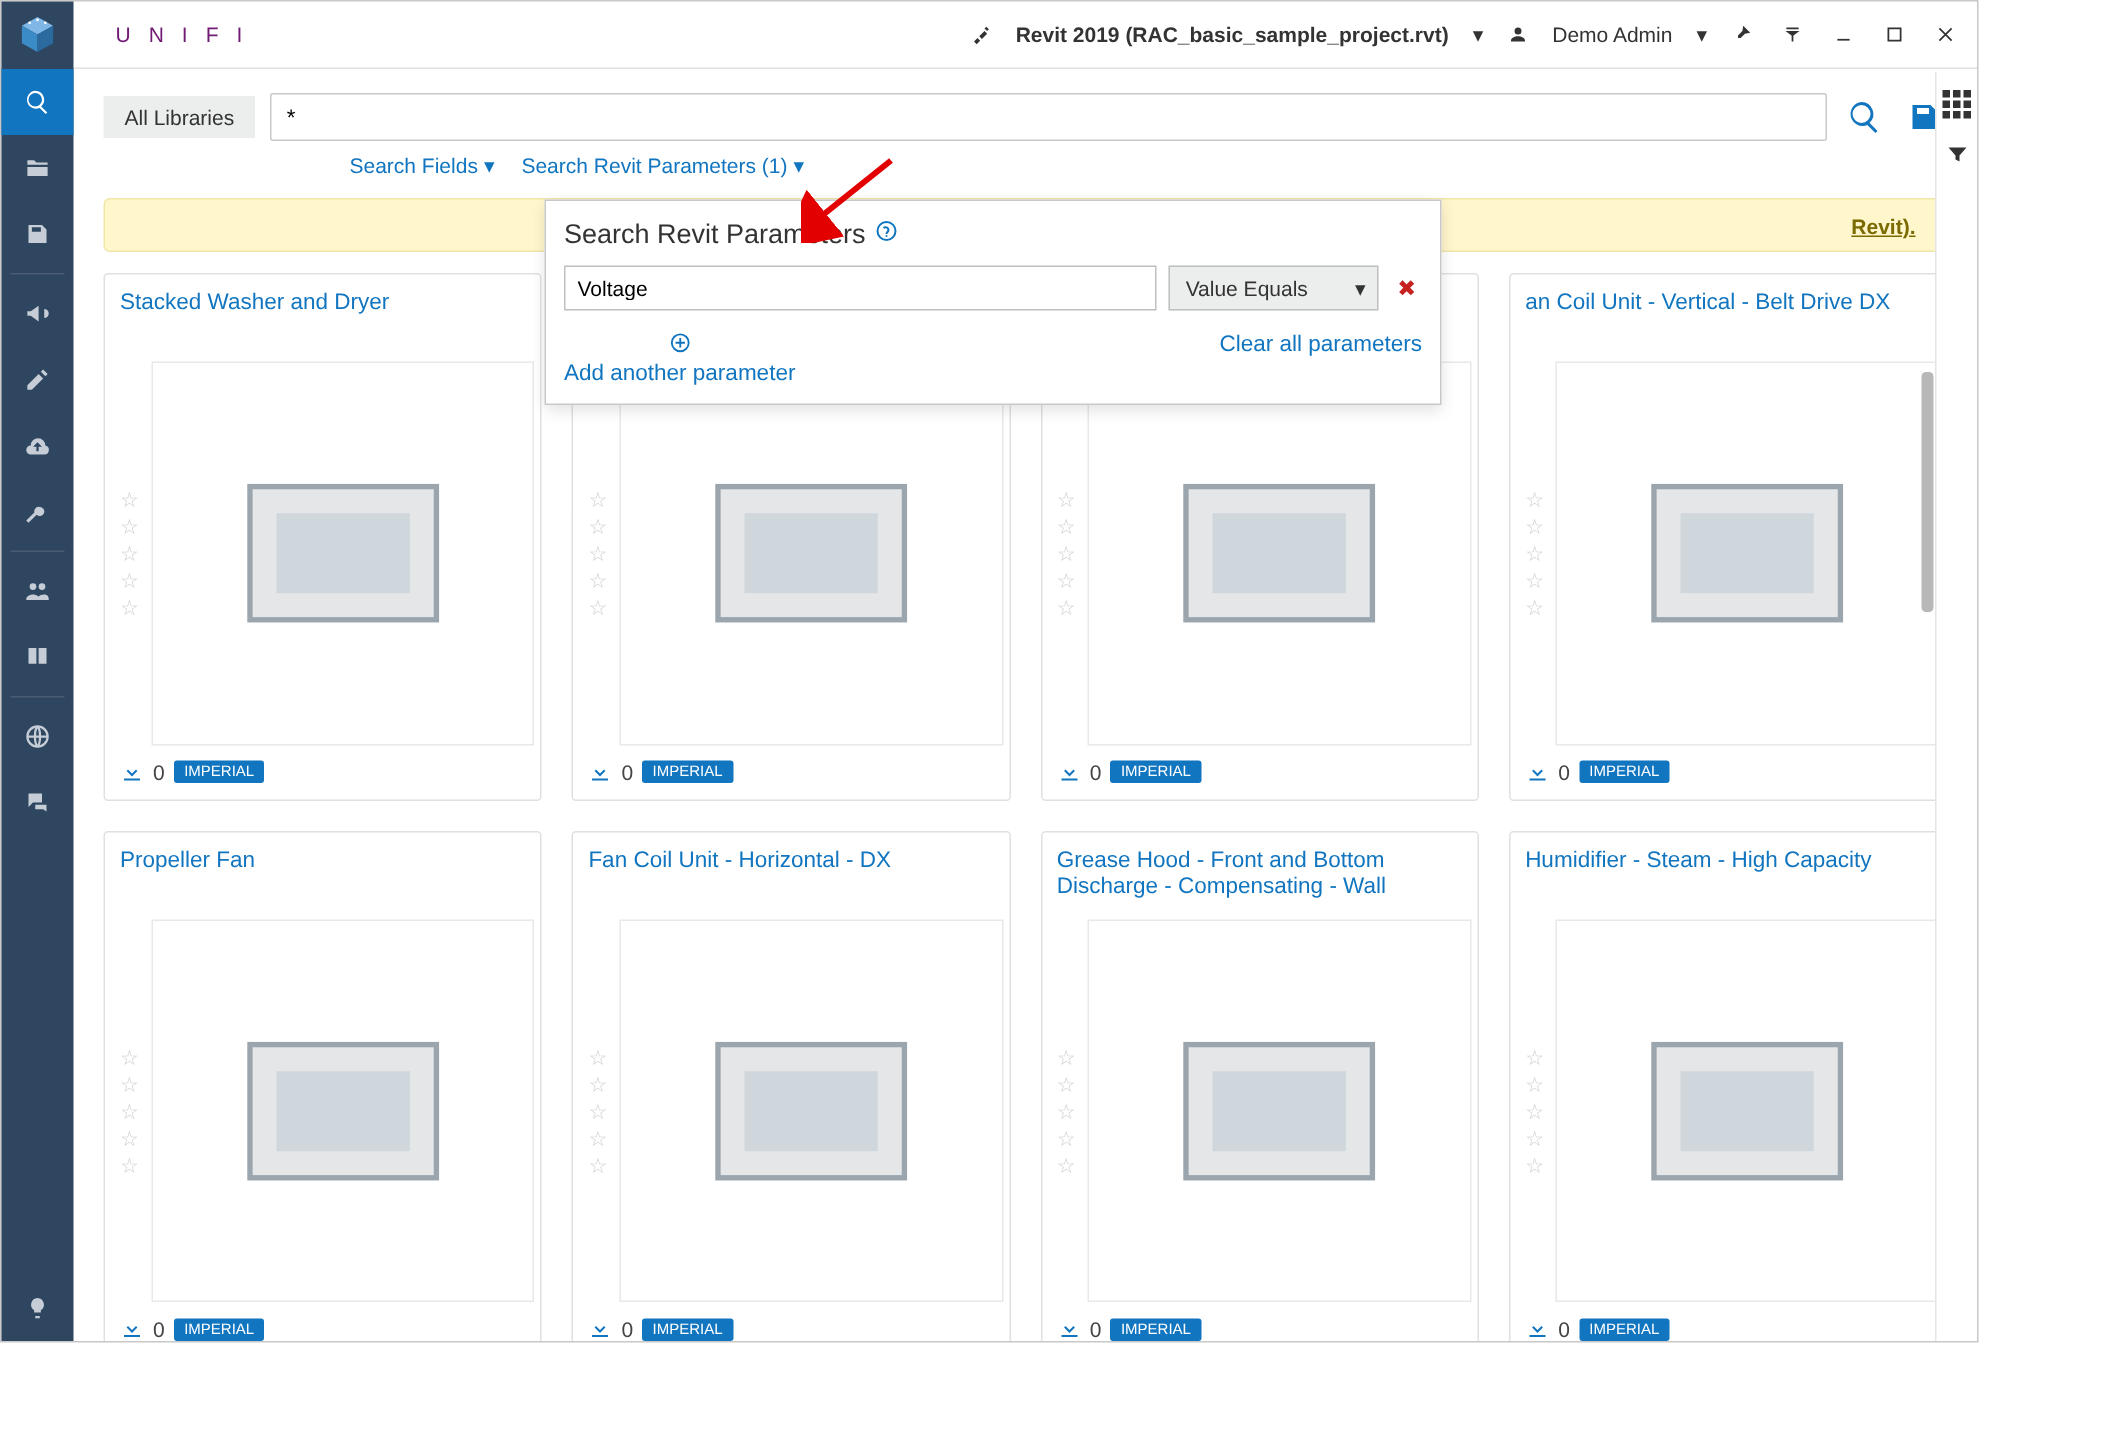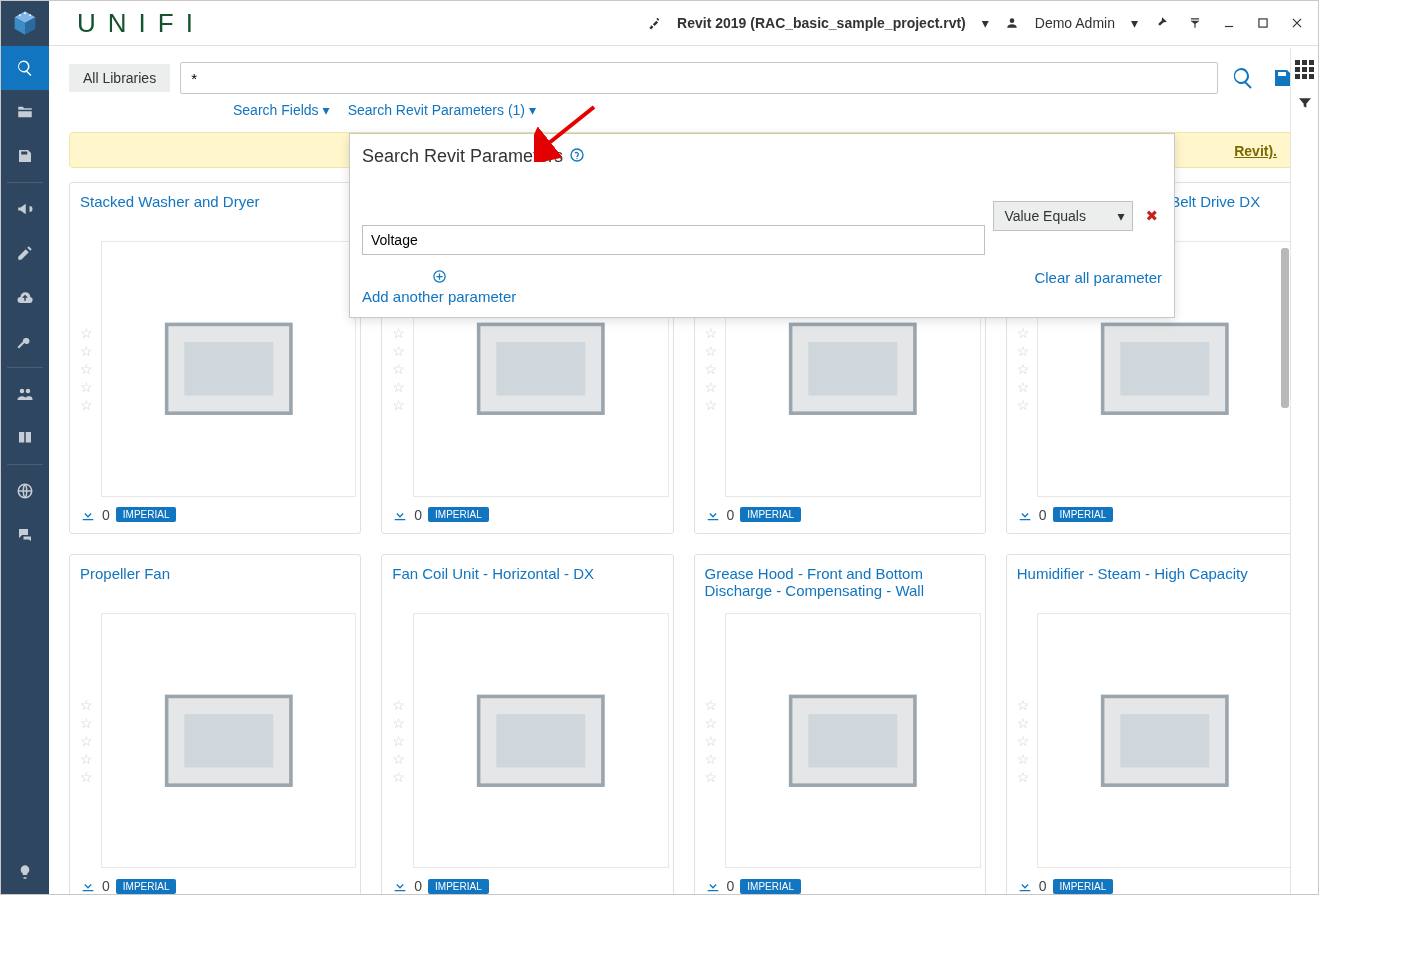--- a/index.html
+++ b/index.html
@@ -31,24 +31,24 @@
     width: 48px; height: 45px;
     background: #2e4660;
     display: flex; align-items: center; justify-content: center;
   }
   .logo-cube {
     width: 26px; height: 26px;
     position: relative;
   }
   .logo-cube svg { width: 100%; height: 100%; }
   .brand {
-    font-size: 26px;
+    font-size: 14px;
     letter-spacing: 12px;
     margin-left: 28px;
-    color: #14532d;
+    color: #701a75;
     font-weight: 400;
   }
   .titlebar .flex { flex: 1; }
   .titlebar .right {
     display: flex; align-items: center; gap: 12px;
     font-size: 14px;
     color: #333;
   }
   .titlebar .icon-btn {
     width: 22px; height: 22px;
@@ -239,22 +239,22 @@
   .scroll-indicator {
     position:absolute;
     right:29px; top:202px;
     width:8px; height:160px;
     background:#b8b8b8;
     border-radius:3px;
   }
   
   .popover {
     position:absolute;
-    left:300px; top:87px;
-    width:826px;
+    left:314px; top:87px;
+    width:598px;
     background:#fff;
     border:1px solid #c8c8c8;
     box-shadow:0 3px 10px rgba(0,0,0,0.12);
     z-index:50;
     padding:12px 12px 12px 12px;
   }
   .popover h3 {
     font-size:18px;
     font-weight:400;
     color:#333;
@@ -266,21 +266,21 @@
     display:flex;
     gap:8px;
     align-items:center;
   }
   .param-row input[type="text"] {
     height:30px;
     border:1px solid #c0c0c0;
     padding:0 8px;
     font-size:14px;
   }
-  .p-name { flex:1 0 240px;margin-top:48px; }
+  .p-name { flex:1 0 240px; }
   .p-select {
     height:30px;
     background:#eceded;
     border:1px solid #c0c0c0;
     padding:0 28px 0 10px;
     display:flex; align-items:center;
     position:relative;
     cursor:pointer;
     font-size:14px;
   }
@@ -717,21 +717,21 @@
         </div>
         <div class="popover-foot">
           <a>
             <svg width="15" height="15" viewBox="0 0 24 24">
                 <circle cx="12" cy="12" r="9" fill="none" stroke="#1175c0" stroke-width="2"></circle>
                 <path d="M12 7v10M7 12h10" stroke="#1175c0" stroke-width="2"></path>
               </svg>
             <span>Add another parameter</span>
           </a>
           <a>
-            <span>Clear all parameter</span>
+            <span>Clear all parameters</span>
           </a>
         </div>
       </div>
 
       <div class="scroll-indicator"></div>
 
       <svg class="anno-arrow" width="70" height="60">
         <defs>
           <marker id="ah" markerWidth="10" markerHeight="10" refX="2" refY="5" orient="auto">
             <polygon points="0,0 10,5 0,10" fill="#e30000"></polygon>

